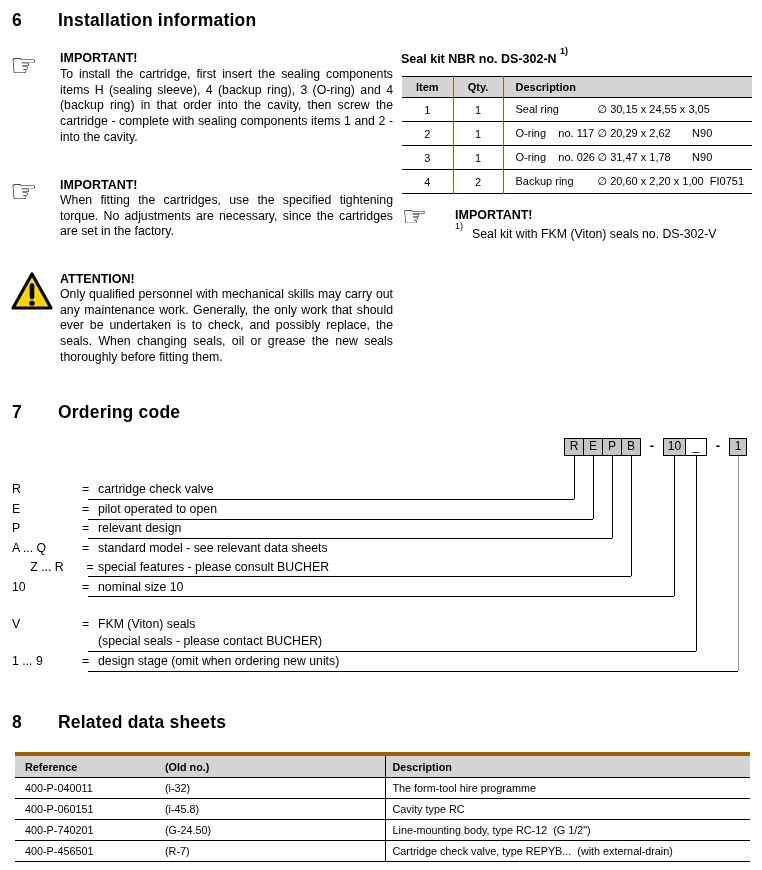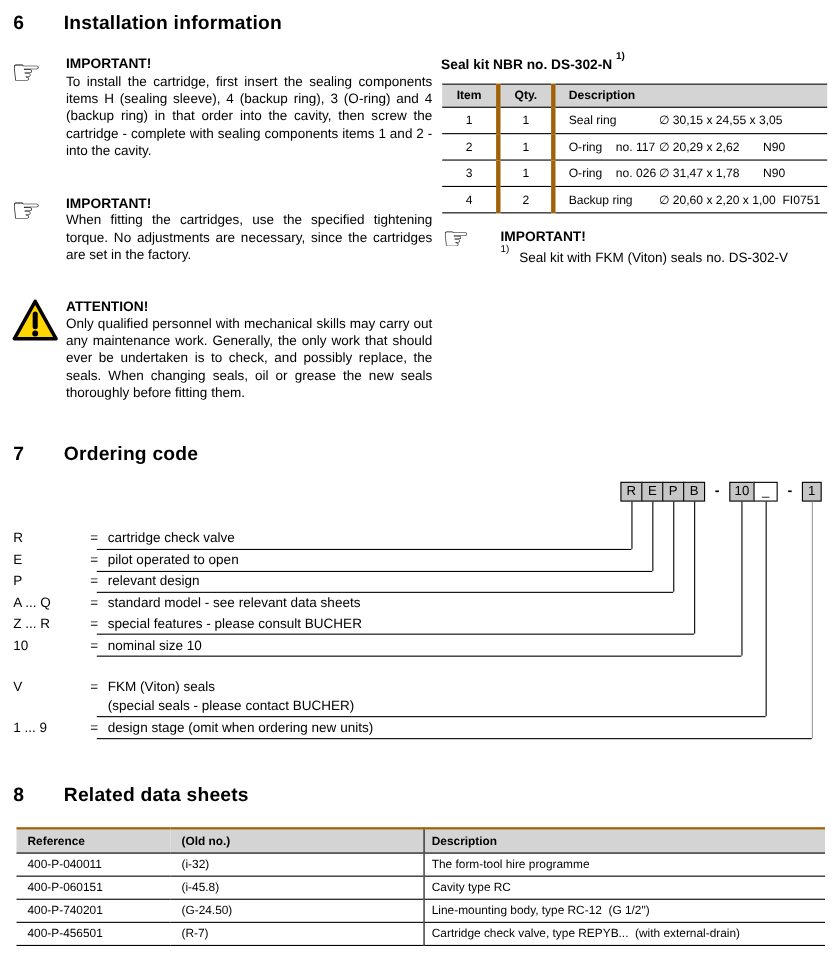--- a/index.html
+++ b/index.html
@@ -17,21 +17,21 @@
   .warn-icon {position:absolute;}
 
   sup.fnm {font-size:9px; position:relative; top:-4px;}
 
   
   .kit-title {position:absolute; left:401px; top:50px; font-weight:bold; font-size:12.5px;}
   table.seal {position:absolute; left:402px; top:76px; width:350px; border-collapse:collapse;
               font-size:11px; table-layout:fixed;}
   .seal tr {border-bottom:1px solid #000;border-radius:10px;}
   .seal thead tr {border-top:1px solid #000;}
-  .seal th + th, .seal td + td {border-left:4px solid #a16207;}
+  .seal th + th, .seal td + td {border-left:1px solid #a16207;}
   .seal th, .seal td {padding:0; height:23px; vertical-align:middle; text-align:center;}
   .seal thead th {height:20px; background:var(--table-header-bg,#d4d4d4); font-weight:bold;}
   .seal .c-desc {text-align:left; padding-left:12px;}
   .seal .name {display:inline-block; width:82px; white-space:pre;}
   .pre {white-space:pre;}
 
   .fn-head {position:absolute; left:455px; top:208px; font-weight:bold; font-size:12.5px;}
   .fn-line {position:absolute; left:455px; top:225px; font-size:12.3px;}
   .fn-line .txt {margin-left:9px;}
 
@@ -49,21 +49,21 @@
   
   .lrow {position:absolute; left:12px; font-size:12.3px;}
   .lrow .sym {display:inline-block; width:70px; white-space:pre;}
   .lrow .eq  {display:inline-block; width:16px;}
   .lrow .dsc {white-space:pre;}
 
   
   table.rel {position:absolute; left:15px; top:752px; width:735px; border-collapse:collapse;
              font-size:10.8px; table-layout:fixed;}
   .rel tr {border-bottom:1px solid #000;}
-  .rel thead tr {border-top:2px solid #a16207;}
+  .rel thead tr {border-top:4px solid #a16207;}
   .rel th, .rel td {height:20px; padding:0 0 0 10px; text-align:left; vertical-align:middle; white-space:pre;}
   .rel thead th {background:var(--table-header-bg,#d4d4d4); font-weight:bold; height:21px;}
   .rel th:nth-child(3), .rel td:nth-child(3) {border-left:1px solid #000; padding-left:7px;}
 </style>
 </head>
 <body>
 
 <div class="page">
 
   <div class="sec" style="left:12px; top:10px;">
@@ -163,21 +163,21 @@
   <div class="hl" style="left:88px; top:538px; width:524px;"></div>
   <div class="hl" style="left:88px; top:576px; width:543px;"></div>
   <div class="hl" style="left:88px; top:596px; width:586px;"></div>
   <div class="hl" style="left:88px; top:651px; width:608px;"></div>
   <div class="hl" style="left:88px; top:671px; width:650px;"></div>
 
   <div class="lrow" style="top:502px;"><span class="sym">E</span><span class="eq">=</span><span class="dsc">pilot operated to open</span></div>
   <div class="lrow" style="top:482px;"><span class="sym">R</span><span class="eq">=</span><span class="dsc">cartridge check valve</span></div>
   <div class="lrow" style="top:521px;"><span class="sym">P</span><span class="eq">=</span><span class="dsc">relevant design</span></div>
   <div class="lrow" style="top:541px;"><span class="sym">A ... Q</span><span class="eq">=</span><span class="dsc">standard model - see relevant data sheets</span></div>
-  <div class="lrow" style="top:560px;"><span class="sym">Z ... R</span><span class="eq">=</span><span class="dsc">special features - please consult BUCHER</span></div>
+  <div class="lrow" style="top:560px;text-align:center;"><span class="sym">Z ... R</span><span class="eq">=</span><span class="dsc">special features - please consult BUCHER</span></div>
   <div class="lrow" style="top:580px;"><span class="sym">10</span><span class="eq">=</span><span class="dsc">nominal size 10</span></div>
   <div class="lrow" style="top:617px;"><span class="sym">V</span><span class="eq">=</span><span class="dsc">FKM (Viton) seals</span></div>
   <div class="lrow" style="top:634px;"><span class="sym"></span><span class="eq"></span><span class="dsc">(special seals - please contact BUCHER)</span></div>
   <div class="lrow" style="top:654px;"><span class="sym">1 ... 9</span><span class="eq">=</span><span class="dsc">design stage (omit when ordering new units)</span></div>
 
   <div class="sec" style="left:12px; top:712px;">
     <span class="num">8</span><span>Related data sheets</span>
   </div>
 
   <table class="rel">

